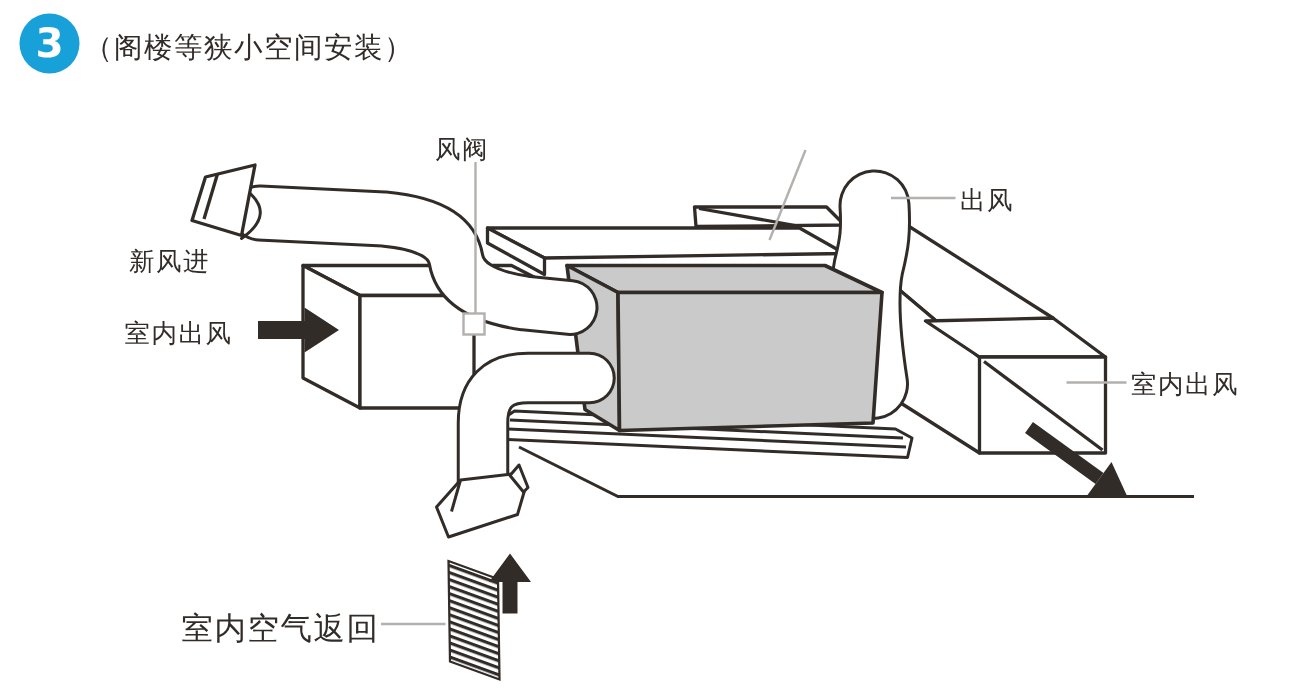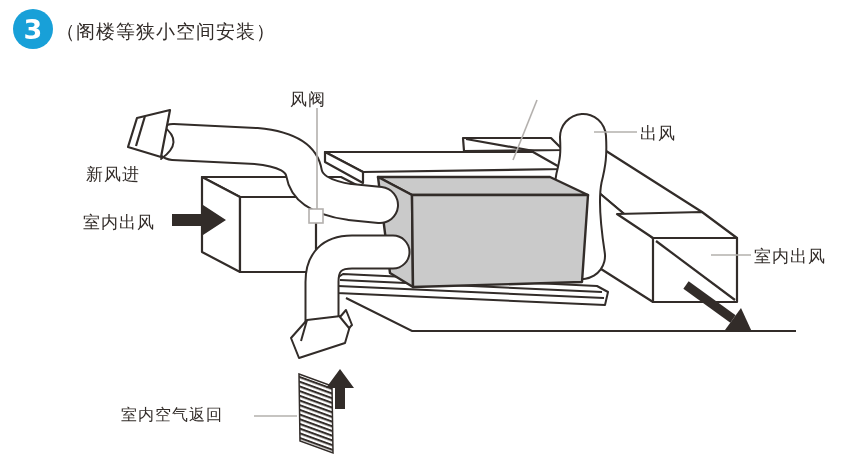--- a/index.html
+++ b/index.html
@@ -18,21 +18,21 @@
   }
   .lbl{
     position:absolute;font-size:17px;letter-spacing:1px;white-space:nowrap;color:#322c29;
   }
   .lbl-damper{left:290px;top:88px;}
   .lbl-ac-unit{left:522px;top:73px;}
   .lbl-air-outlet{left:640px;top:122px;}
   .lbl-fresh-air{left:86px;top:163px;}
   .lbl-indoor-return{left:83px;top:211px;}
   .lbl-indoor-out{left:754px;top:245px;}
-  .lbl-air-return{left:121px;top:405px;font-size:16px;}
+  .lbl-air-return{left:121px;top:405px;font-size:21px;}
 </style>
 </head>
 <body>
 
 <div class="stage">
 
   <svg class="diagram-svg" width="860" height="465" viewBox="0 0 860 465">
     <defs>
       <pattern id="hatch" width="6" height="4.4" patternUnits="userSpaceOnUse" patternTransform="rotate(20)">
         <rect width="6" height="2.1" fill="#322c29"></rect>

